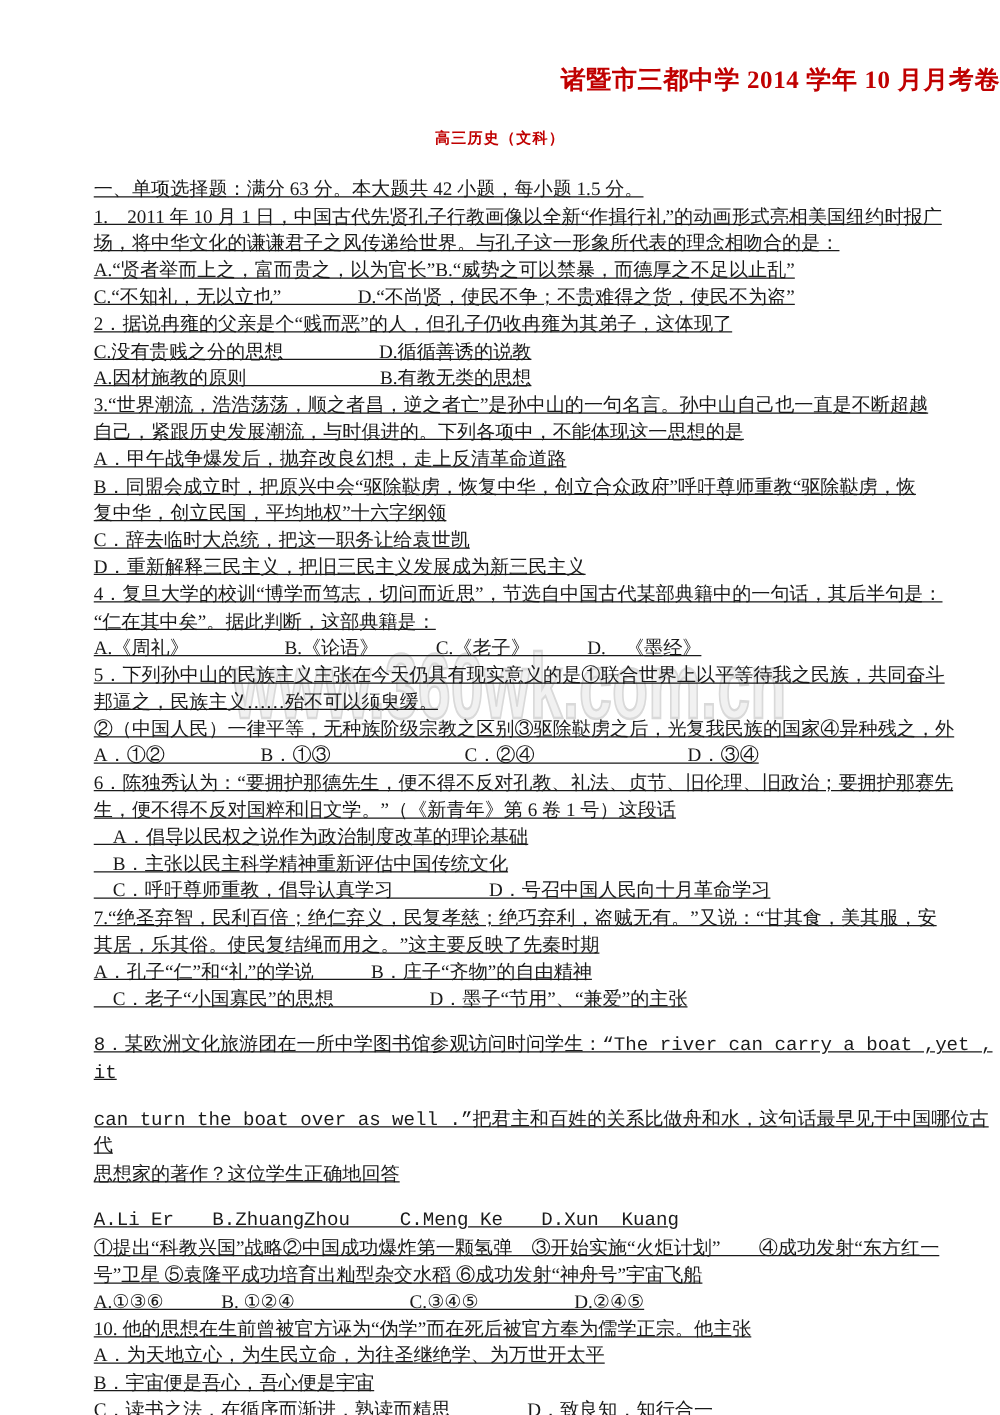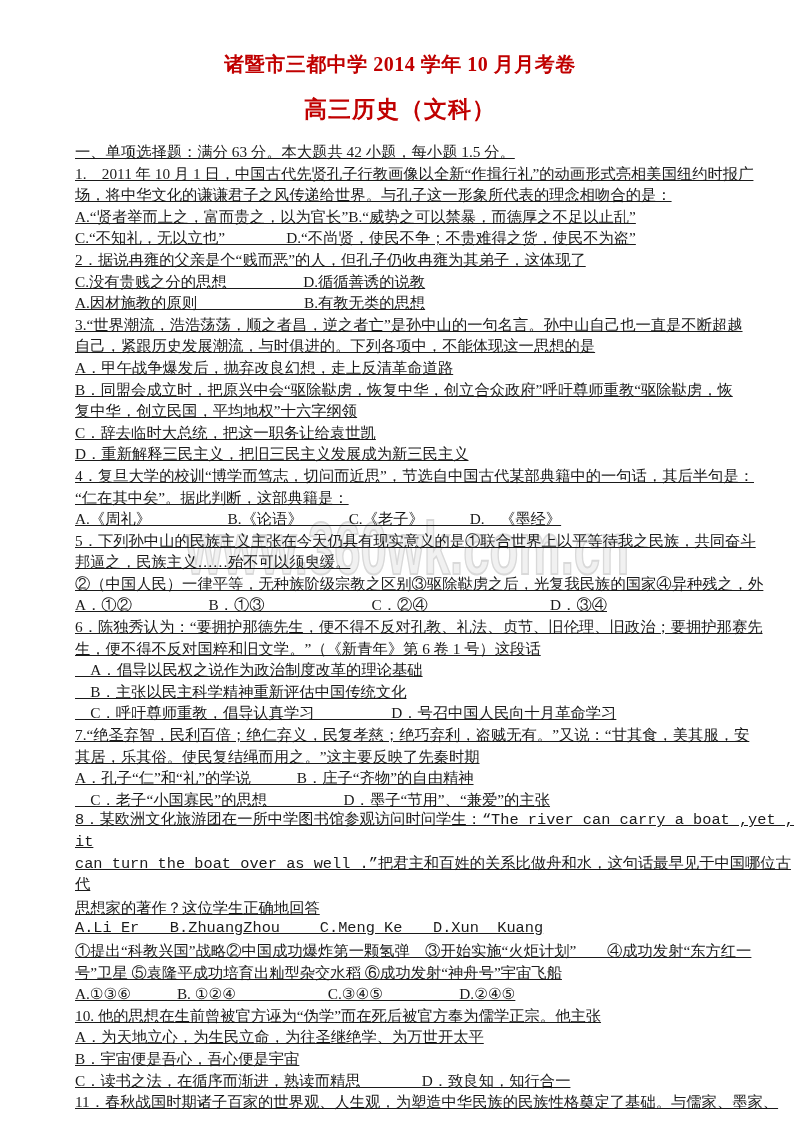--- a/index.html
+++ b/index.html
@@ -17,31 +17,31 @@
   .page {
     position: relative;
     width: 800px;
     height: 1132px;
     padding-top: 52px;
     overflow: hidden;
     background: #ffffff;
   }
   .doc-title {
     margin: 0;
-    text-align: center;
+    text-align: right;
     font-size: 20px;
     font-weight: bold;
     color: #c00000;
     letter-spacing: 0.5px;
     line-height: 24px;
   }
   .doc-subtitle {
     margin: 22px 0 19px 0;
     text-align: center;
-    font-size: 23px;
+    font-size: 12px;
     font-weight: bold;
     color: #c00000;
     letter-spacing: 1px;
     line-height: 24px;
   }
   .text-block {
     position: relative;
     z-index: 1;
     margin-left: 75px;
     width: 722px;
@@ -49,20 +49,21 @@
     font-size: 15.3px;
     line-height: 21.6px;
   }
   .line {
     white-space: pre-wrap;
     word-break: break-all;
     text-decoration: underline;
   }
   .line.mono {
     font-family: "Liberation Mono", "DejaVu Sans Mono", monospace, serif;
+    margin-top: 16px;
   }
   .watermark {
     position: absolute;
     z-index: 0;
     top: 512px;
     left: 186px;
     font-family: "Liberation Sans", "DejaVu Sans", sans-serif;
     font-weight: bold;
     font-size: 74px;
     line-height: 74px;

